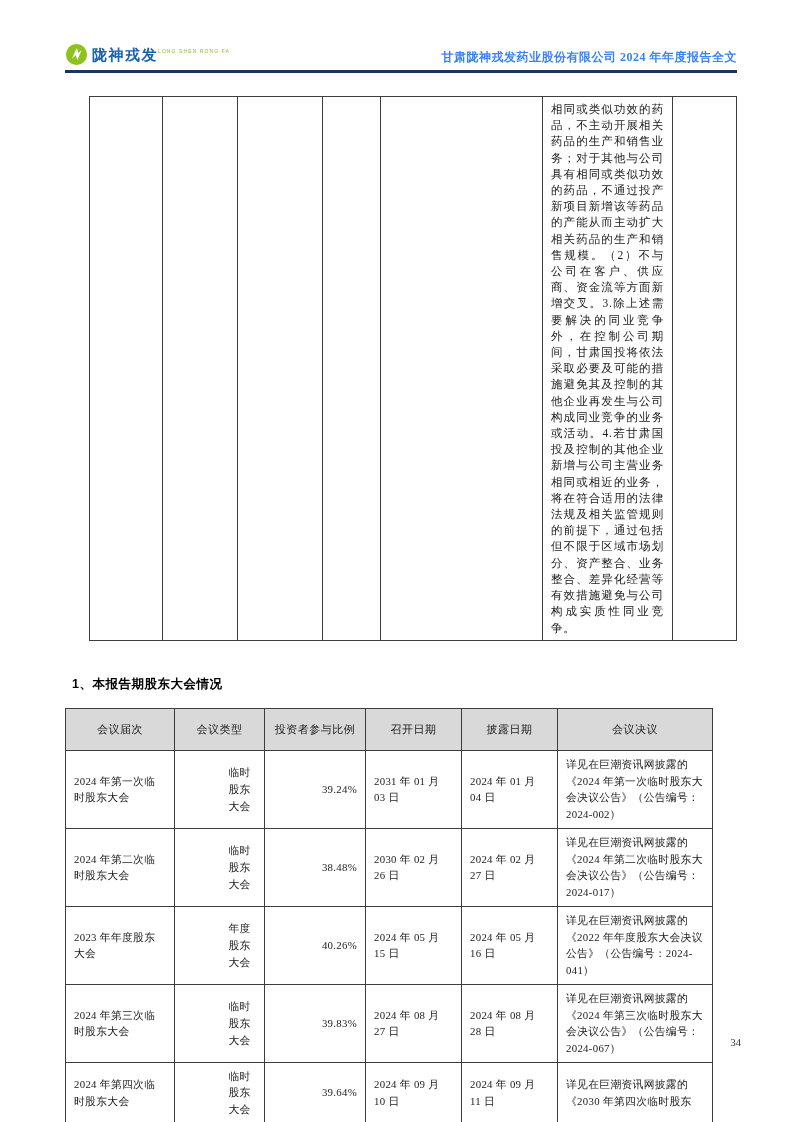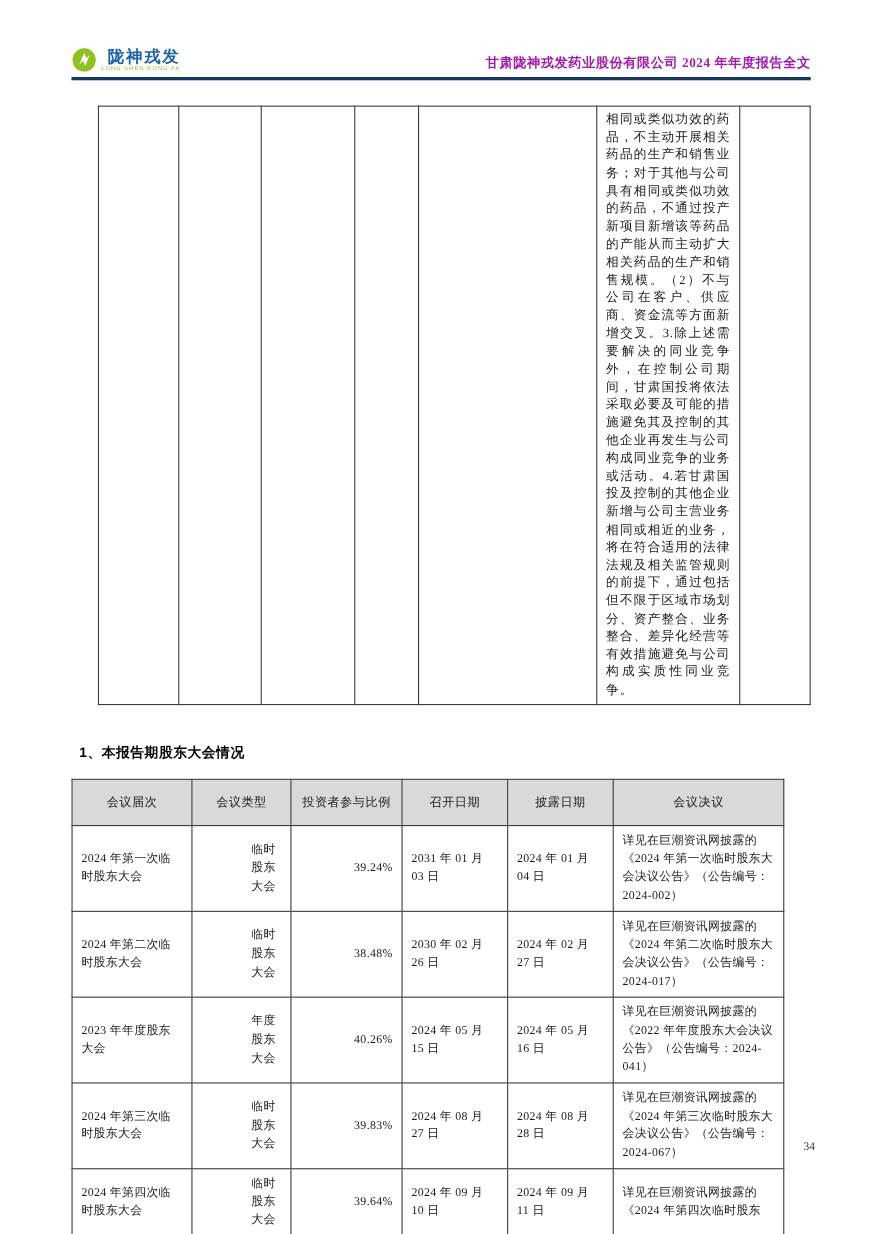--- a/index.html
+++ b/index.html
@@ -13,31 +13,31 @@
   }
   
   .header{
     position:absolute;left:65px;top:44px;width:672px;height:29px;
     display:flex;align-items:flex-end;justify-content:space-between;
     border-bottom:3px solid #17375e;
     padding-bottom:4px;box-sizing:border-box;
   }
   .logo{display:flex;align-items:center;gap:4px;}
   .logo svg{display:block;}
-  .logo-text{display:flex;flex-direction:column;line-height:1;align-items:flex-end;}
+  .logo-text{display:flex;flex-direction:row;line-height:1;}
   .logo-cn{
     font-family:"Liberation Sans","DejaVu Sans",sans-serif;
     font-weight:bold;font-size:15px;color:#1b62ab;letter-spacing:1.5px;
   }
   .logo-en{
     font-family:"Liberation Sans","DejaVu Sans",sans-serif;
     font-size:5px;color:#8dc21f;letter-spacing:1.1px;margin-top:2px;
   }
   .header-title{
-    font-size:12px;font-weight:bold;color:#a21caf;
+    font-size:12px;font-weight:bold;color:#3b82f6;
     letter-spacing:0.5px;white-space:nowrap;
   }
   
   table{border-collapse:collapse;table-layout:fixed;}
   td,th{border:1px solid #3d3d3d;box-sizing:border-box;}
   
   .carry-table{
     position:absolute;left:65px;top:96px;width:647px;height:514px;margin-left:24px;
   }
   .carry-table td{padding:0;}
@@ -179,20 +179,20 @@
           <td class="c3">2024 年 08 月 27 日</td>
           <td class="c4">2024 年 08 月 28 日</td>
           <td class="c5">详见在巨潮资讯网披露的《2024 年第三次临时股东大会决议公告》（公告编号：2024-067）</td>
         </tr>
         <tr>
           <td class="c0">2024 年第四次临时股东大会</td>
           <td class="c1">临时股东大会</td>
           <td class="c2">39.64%</td>
           <td class="c3">2024 年 09 月 10 日</td>
           <td class="c4">2024 年 09 月 11 日</td>
-          <td class="c5">详见在巨潮资讯网披露的《2024 年第四次临时股东</td>
+          <td class="c5">详见在巨潮资讯网披露的《2030 年第四次临时股东</td>
         </tr>
       </tbody>
   </table>
 
   <div class="page-number">34</div>
 
 </div>
 
 </body></html>

